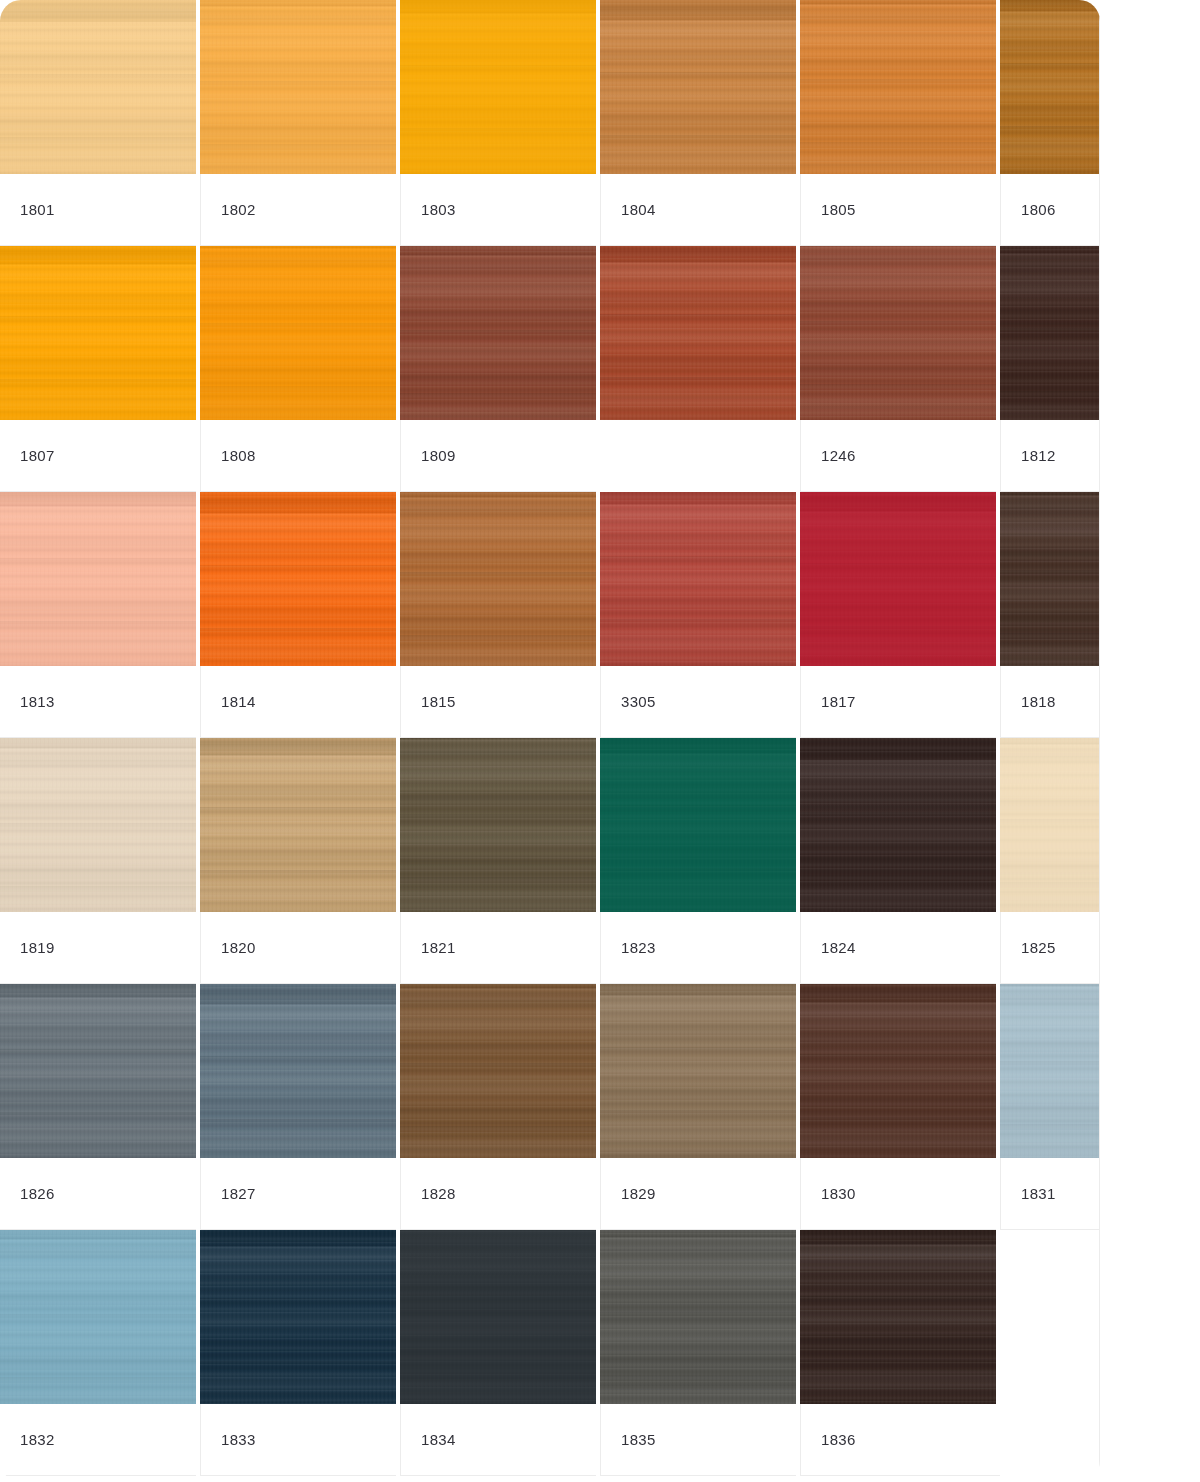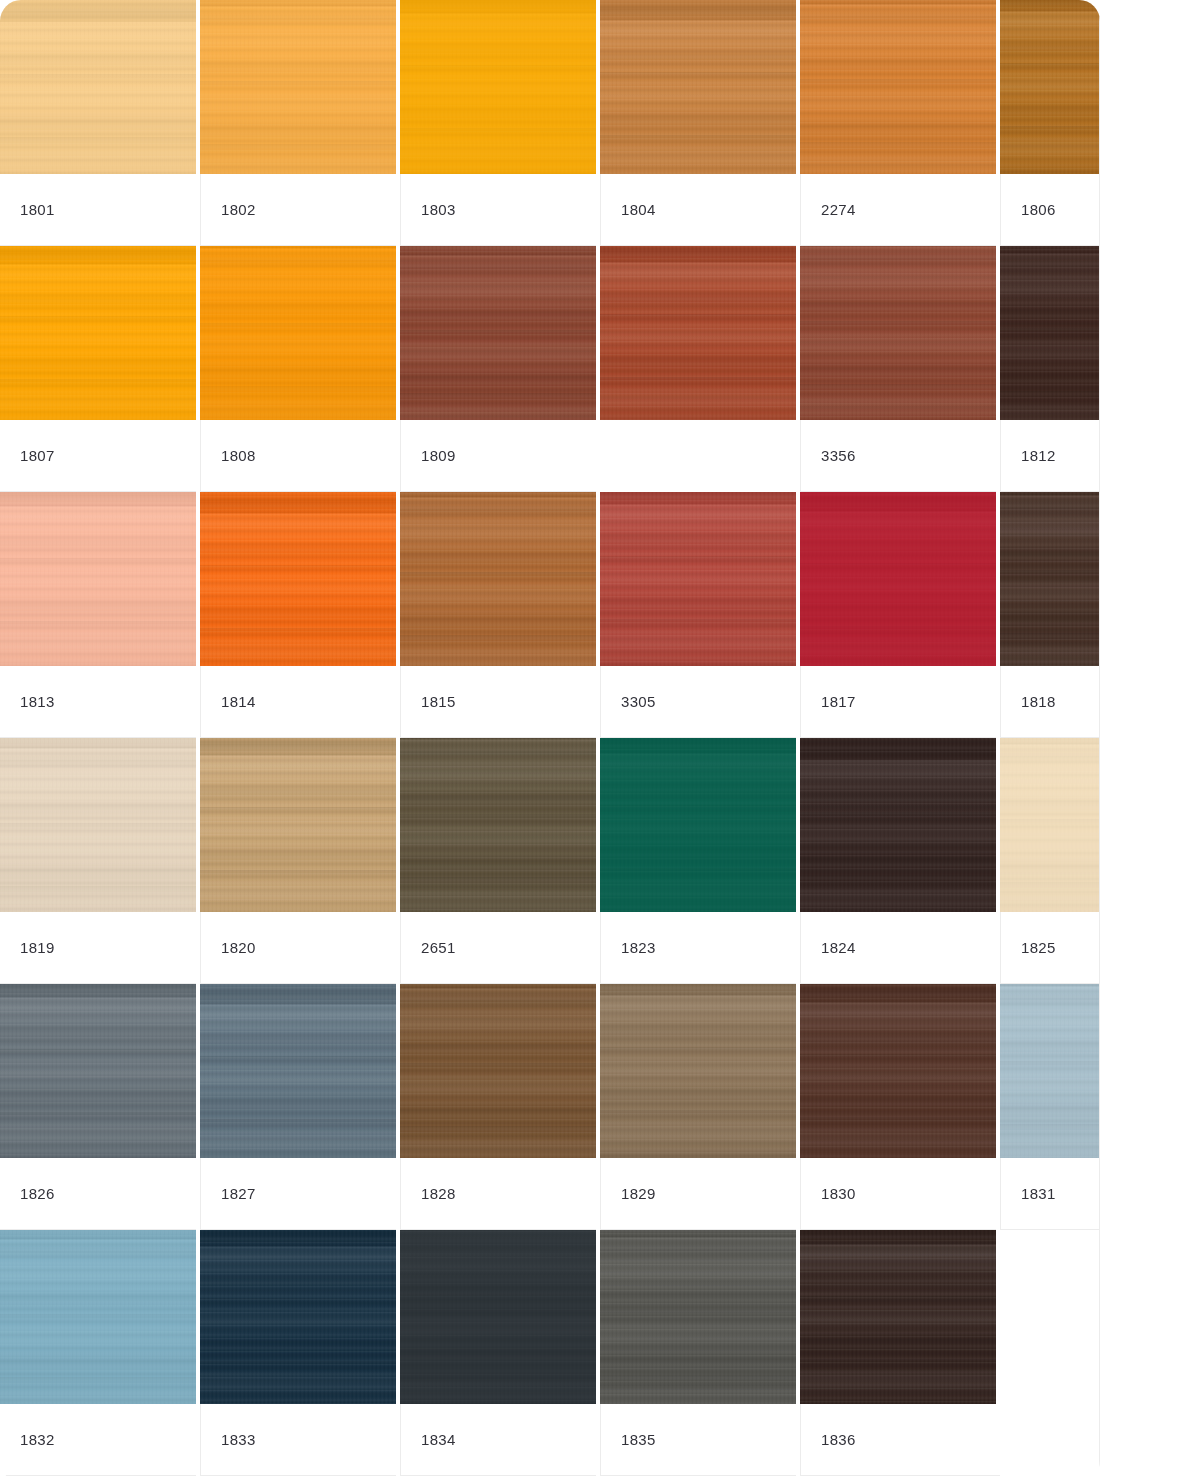--- a/index.html
+++ b/index.html
@@ -149,21 +149,21 @@
           <span class="code">1804</span>
         </div>
       </div>
       <div class="swatch-cell">
         <div class="chip" style="background: rgb(217, 129, 50);">
           <div class="grain-a" style="opacity: 0.95; background-position: 0px 5px;"></div>
           <div class="grain-b" style="opacity: 0.76; background-position: 0px 16px;"></div>
           <div class="grain-c" style="opacity: 0.95; background-position: 0px 4px;"></div>
         </div>
         <div class="label-band">
-          <span class="code">2274</span>
+          <span class="code">1805</span>
         </div>
       </div>
       <div class="swatch-cell">
         <div class="chip" style="background: rgb(179, 112, 31);">
           <div class="grain-a" style="opacity: 1; background-position: 0px 12px;"></div>
           <div class="grain-b" style="opacity: 1; background-position: 0px 0px;"></div>
           <div class="grain-c" style="opacity: 1; background-position: 0px 11px;"></div>
         </div>
         <div class="label-band">
           <span class="code">1806</span>
@@ -206,21 +206,21 @@
           <div class="grain-c" style="opacity: 1; background-position: 0px 16px;"></div>
         </div>
       </div>
       <div class="swatch-cell">
         <div class="chip" style="background: rgb(143, 70, 49);">
           <div class="grain-a" style="opacity: 1; background-position: 0px 1px;"></div>
           <div class="grain-b" style="opacity: 1; background-position: 0px 12px;"></div>
           <div class="grain-c" style="opacity: 1; background-position: 0px 0px;"></div>
         </div>
         <div class="label-band">
-          <span class="code">3356</span>
+          <span class="code">1246</span>
         </div>
       </div>
       <div class="swatch-cell">
         <div class="chip" style="background: rgb(61, 37, 30);">
           <div class="grain-a" style="opacity: 0.95; background-position: 0px 8px;"></div>
           <div class="grain-b" style="opacity: 0.76; background-position: 0px 19px;"></div>
           <div class="grain-c" style="opacity: 0.95; background-position: 0px 7px;"></div>
         </div>
         <div class="label-band">
           <span class="code">1812</span>
@@ -306,21 +306,21 @@
           <span class="code">1820</span>
         </div>
       </div>
       <div class="swatch-cell">
         <div class="chip" style="background: rgb(95, 83, 60);">
           <div class="grain-a" style="opacity: 1; background-position: 0px 2px;"></div>
           <div class="grain-b" style="opacity: 1; background-position: 0px 13px;"></div>
           <div class="grain-c" style="opacity: 1; background-position: 0px 1px;"></div>
         </div>
         <div class="label-band">
-          <span class="code">2651</span>
+          <span class="code">1821</span>
         </div>
       </div>
       <div class="swatch-cell">
         <div class="chip" style="background: rgb(9, 96, 78);">
           <div class="grain-a" style="opacity: 0.35; background-position: 0px 16px;"></div>
           <div class="grain-b" style="opacity: 0.28; background-position: 0px 4px;"></div>
           <div class="grain-c" style="opacity: 0.35; background-position: 0px 15px;"></div>
         </div>
         <div class="label-band">
           <span class="code">1823</span>

